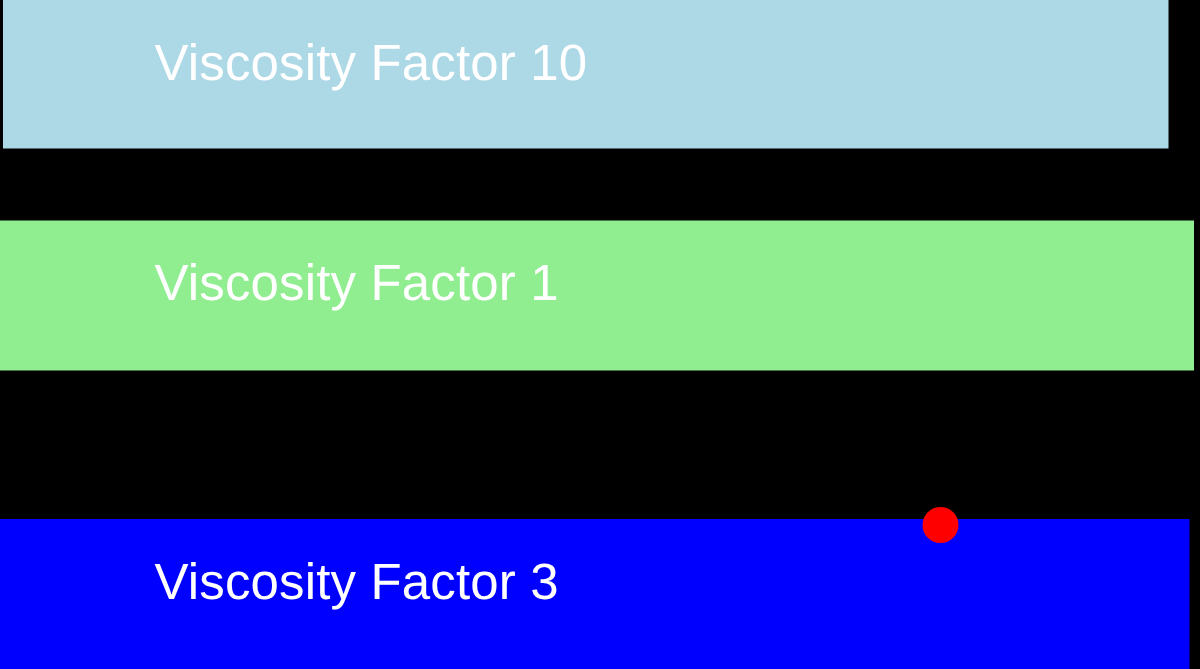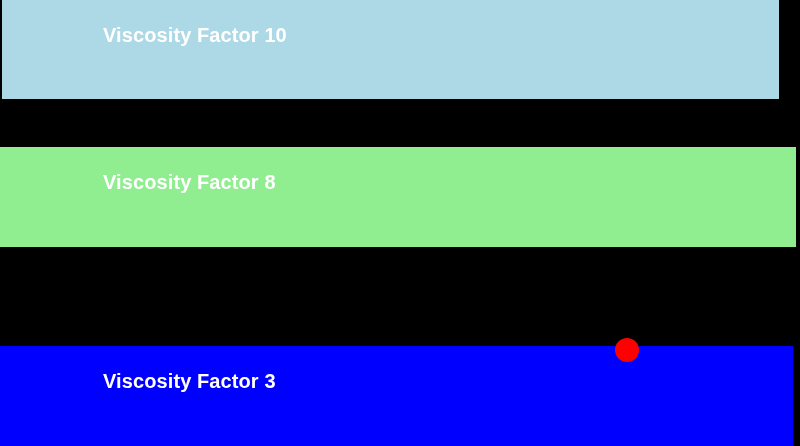--- a/index.html
+++ b/index.html
@@ -20,41 +20,41 @@
   }
   .band {
     position: absolute;
     display: block;
     box-sizing: border-box;
   }
   .band-label {
     position: absolute;
     color: #ffffff;
     font-family: "Liberation Sans", sans-serif;
-    font-size: 20px;
-    font-weight: 700;
+    font-size: 34px;
+    font-weight: 400;
     line-height: 1;
     white-space: nowrap;
     letter-spacing: 0.1px;
   }
   .marker-dot {
     position: absolute;
     border-radius: 50%;
     display: block;
   }
 </style>
 </head>
 <body>
 
 <div id="stage" style="width: 800px; height: 446px; background: rgb(0, 0, 0);">
 
   <div class="band" style="left: 2px; top: 0px; width: 777px; height: 99px; background: rgb(173, 216, 230);"></div>
   <div class="band-label" style="left: 103px; top: 25px; color: rgb(255, 255, 255);">Viscosity Factor 10</div>
 
   <div class="band" style="left: 0px; top: 147px; width: 796px; height: 100px; background: rgb(144, 238, 144);"></div>
-  <div class="band-label" style="left: 103px; top: 172px; color: rgb(255, 255, 255);">Viscosity Factor 8</div>
+  <div class="band-label" style="left: 103px; top: 172px; color: rgb(255, 255, 255);">Viscosity Factor 1</div>
 
   <div class="band" style="left: 0px; top: 346px; width: 793px; height: 100px; background: rgb(0, 0, 255);"></div>
   <div class="band-label" style="left: 103px; top: 371px; color: rgb(255, 255, 255);">Viscosity Factor 3</div>
 
   <div class="marker-dot" style="left: 615px; top: 338px; width: 24px; height: 24px; background: rgb(255, 0, 0);"></div>
 
 </div>
 
 </body></html>

